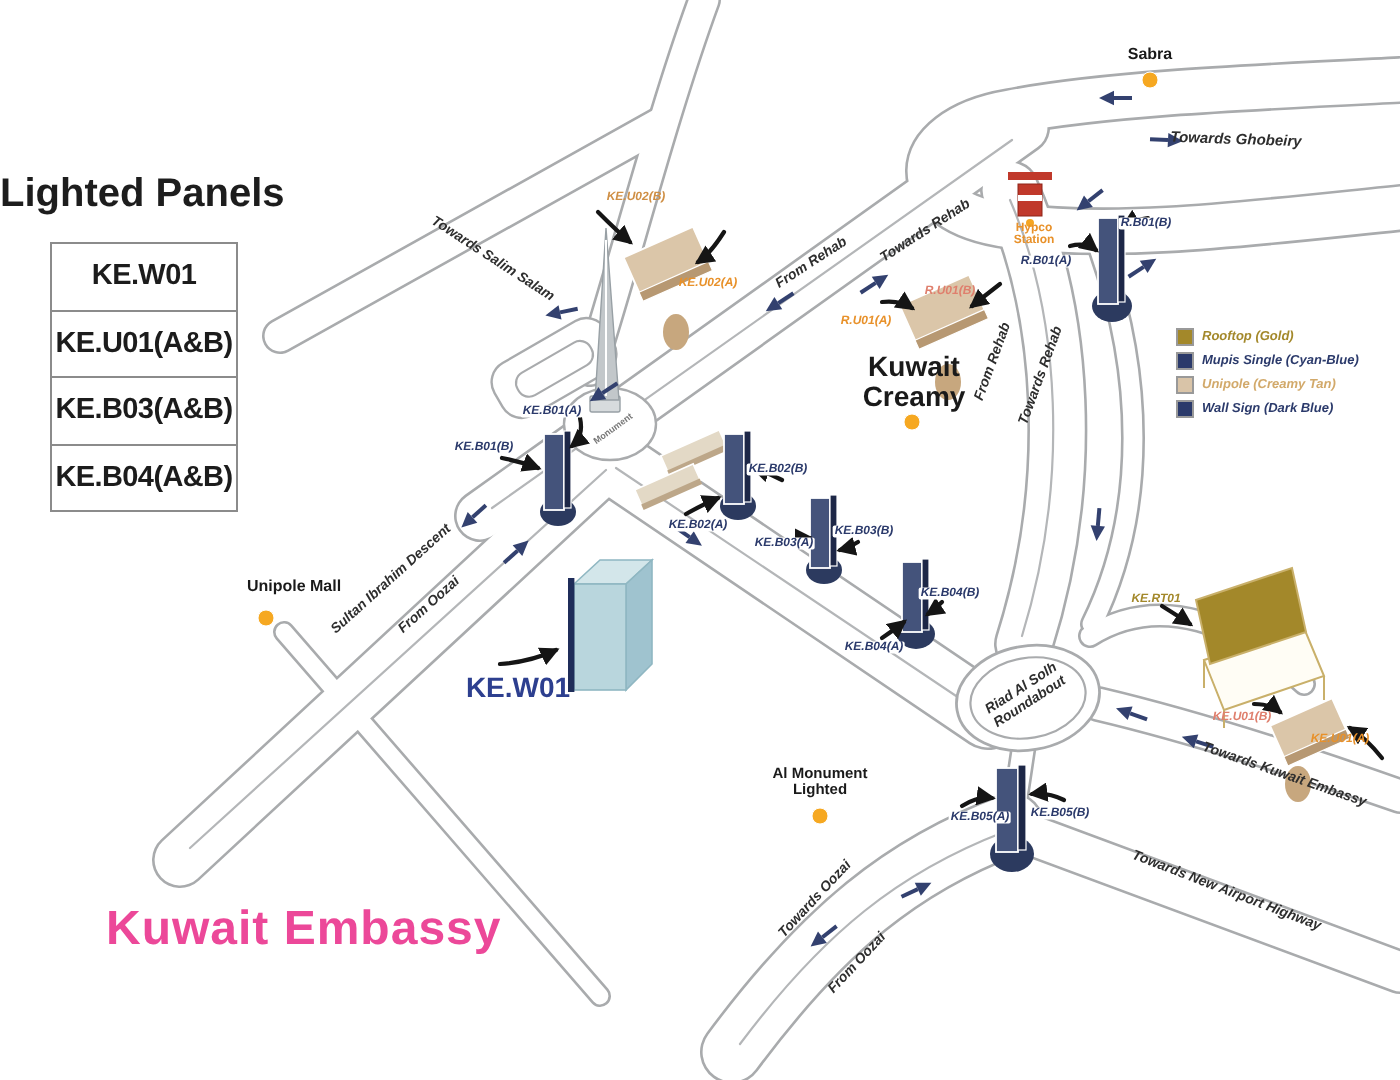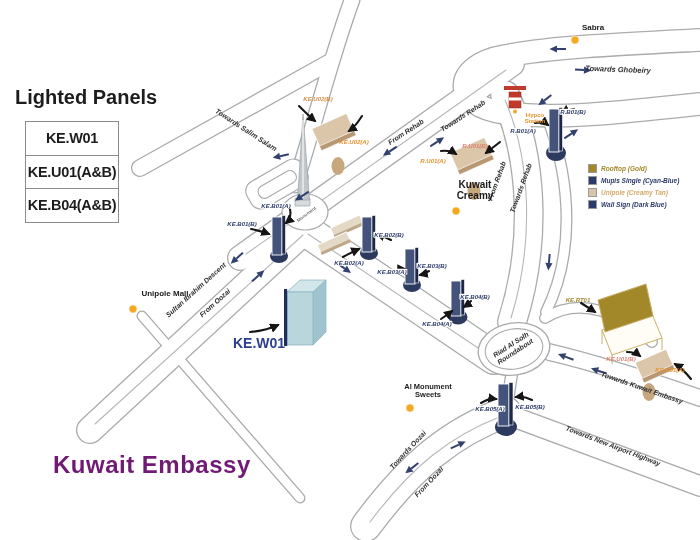--- a/index.html
+++ b/index.html
@@ -1,29 +1,29 @@
 <!DOCTYPE html>
 <html><head>
 <meta charset="utf-8">
 <style>
   html,body{margin:0;padding:0;background:#fff;}
   #stage{position:relative;width:700px;height:540px;background:#fff;overflow:hidden;
          font-family:"Liberation Sans","DejaVu Sans",sans-serif;}
   #roadmap{position:absolute;left:0;top:0;}
   .ml{position:absolute;white-space:nowrap;font-weight:700;transform-origin:center;line-height:1.08;}
   .road{font-style:italic;color:#2e2e2e;font-size:7px;}
-  .place{color:#1a1a1a;font-size:8px;text-align:center;margin-left:18px;}
+  .place{color:#1a1a1a;font-size:8px;text-align:center;}
   .pnl{font-style:italic;font-size:6px;}
   .tag{background:#fff;padding:0 1px;border-radius:1px;}
-  .lp-title{position:absolute;left:15px;top:86px;font-size:20px;font-weight:800;color:#1d1d1d;}
+  .lp-title{position:absolute;left:0;top:86px;font-size:20px;font-weight:800;color:#1d1d1d;}
   .lp-table{position:absolute;left:25px;top:122px;width:92px;}
   .lp-row{width:92px;height:32.5px;border:1px solid #8b8b8b;margin-top:-1px;display:flex;
           align-items:center;justify-content:center;font-size:14.5px;font-weight:700;color:#1c1c1c;
           background:#fff;letter-spacing:-0.3px;}
-  .big-title{position:absolute;left:53px;top:451px;font-size:24px;font-weight:800;color:#701a75;letter-spacing:0.5px;}
+  .big-title{position:absolute;left:53px;top:451px;font-size:24px;font-weight:800;color:#ec4899;letter-spacing:0.5px;}
   .tlegend{position:absolute;left:588px;top:164px;}
   .trow{display:flex;align-items:center;margin-bottom:3px;}
   .sw{width:7px;height:7px;display:inline-block;margin-right:4px;border:0.5px solid #999;}
   .tl{font-size:6.5px;font-weight:700;font-style:italic;white-space:nowrap;}
   .c{text-align:center;}
 </style>
 </head>
 <body>
 
 <div id="stage">
@@ -234,20 +234,21 @@
     <path d="M627,352 Q635,352 640,356" marker-end="url(#ah)"></path>
     <path d="M691,379 Q683,369 675,364" marker-end="url(#ah)"></path>
     <path d="M250,332 Q265,331 278,325" marker-end="url(#ah)"></path>
   </g>
 </svg>
 
 <div class="lp-title">Lighted Panels</div>
 <div class="lp-table">
   <div class="lp-row">KE.W01</div>
   <div class="lp-row">KE.U01(A&amp;B)</div>
+  <div class="lp-row">KE.B03(A&amp;B)</div>
   <div class="lp-row">KE.B04(A&amp;B)</div>
 </div>
 
 <div class="big-title">Kuwait Embassy</div>
 
 <div class="tlegend">
   <div class="trow">
     <span class="sw" style="background: rgb(163, 136, 42);"></span>
     <span class="tl" style="color:#a3882a">Rooftop (Gold)</span>
   </div>
@@ -281,27 +282,27 @@
   <div>Riad Al Solh</div>
   <div>Roundabout</div>
 </div>
 
 <div class="ml place" style="left:575px;top:28px;transform:translate(-50%,-50%)">Sabra</div>
 <div class="ml place" style="left:147px;top:294px;transform:translate(-50%,-50%)">Unipole Mall</div>
 <div class="ml place c" style="left:517px;top:118px;font-size:6px;color:#e8912a;transform:translate(-50%,-50%)">
   <div>Hypco</div>
   <div>Station</div>
 </div>
-<div class="ml place c" style="left:457px;top:191px;font-size:10px;transform:translate(-50%,-50%)">
+<div class="ml place c" style="left:457px;top:191px;font-size:14px;transform:translate(-50%,-50%)">
   <div>Kuwait</div>
   <div>Creamy</div>
 </div>
 <div class="ml place c" style="left:410px;top:391px;font-size:7.5px;transform:translate(-50%,-50%)">
   <div>Al Monument</div>
-  <div>Sweets</div>
+  <div>Lighted</div>
 </div>
 <div class="ml" style="left:307px;top:215px;font-size:4.5px;color:#777;transform:translate(-50%,-50%) rotate(-36deg)">Monument</div>
 
 <div class="ml pnl" style="left:318px;top:99px;color:#cf8f45;transform:translate(-50%,-50%)">KE.U02(B)</div>
 <div class="ml pnl" style="left:354px;top:142px;color:#e8912a;transform:translate(-50%,-50%)">KE.U02(A)</div>
 <div class="ml pnl" style="left:475px;top:146px;color:#df7f6d;transform:translate(-50%,-50%)">R.U01(B)</div>
 <div class="ml pnl" style="left:433px;top:161px;color:#e8912a;transform:translate(-50%,-50%)">R.U01(A)</div>
 <div class="ml pnl tag" style="left:523px;top:131px;color:#2b3a6b;transform:translate(-50%,-50%)">R.B01(A)</div>
 <div class="ml pnl tag" style="left:573px;top:112px;color:#2b3a6b;transform:translate(-50%,-50%)">R.B01(B)</div>
 <div class="ml pnl tag" style="left:276px;top:206px;color:#2b3a6b;transform:translate(-50%,-50%)">KE.B01(A)</div>

